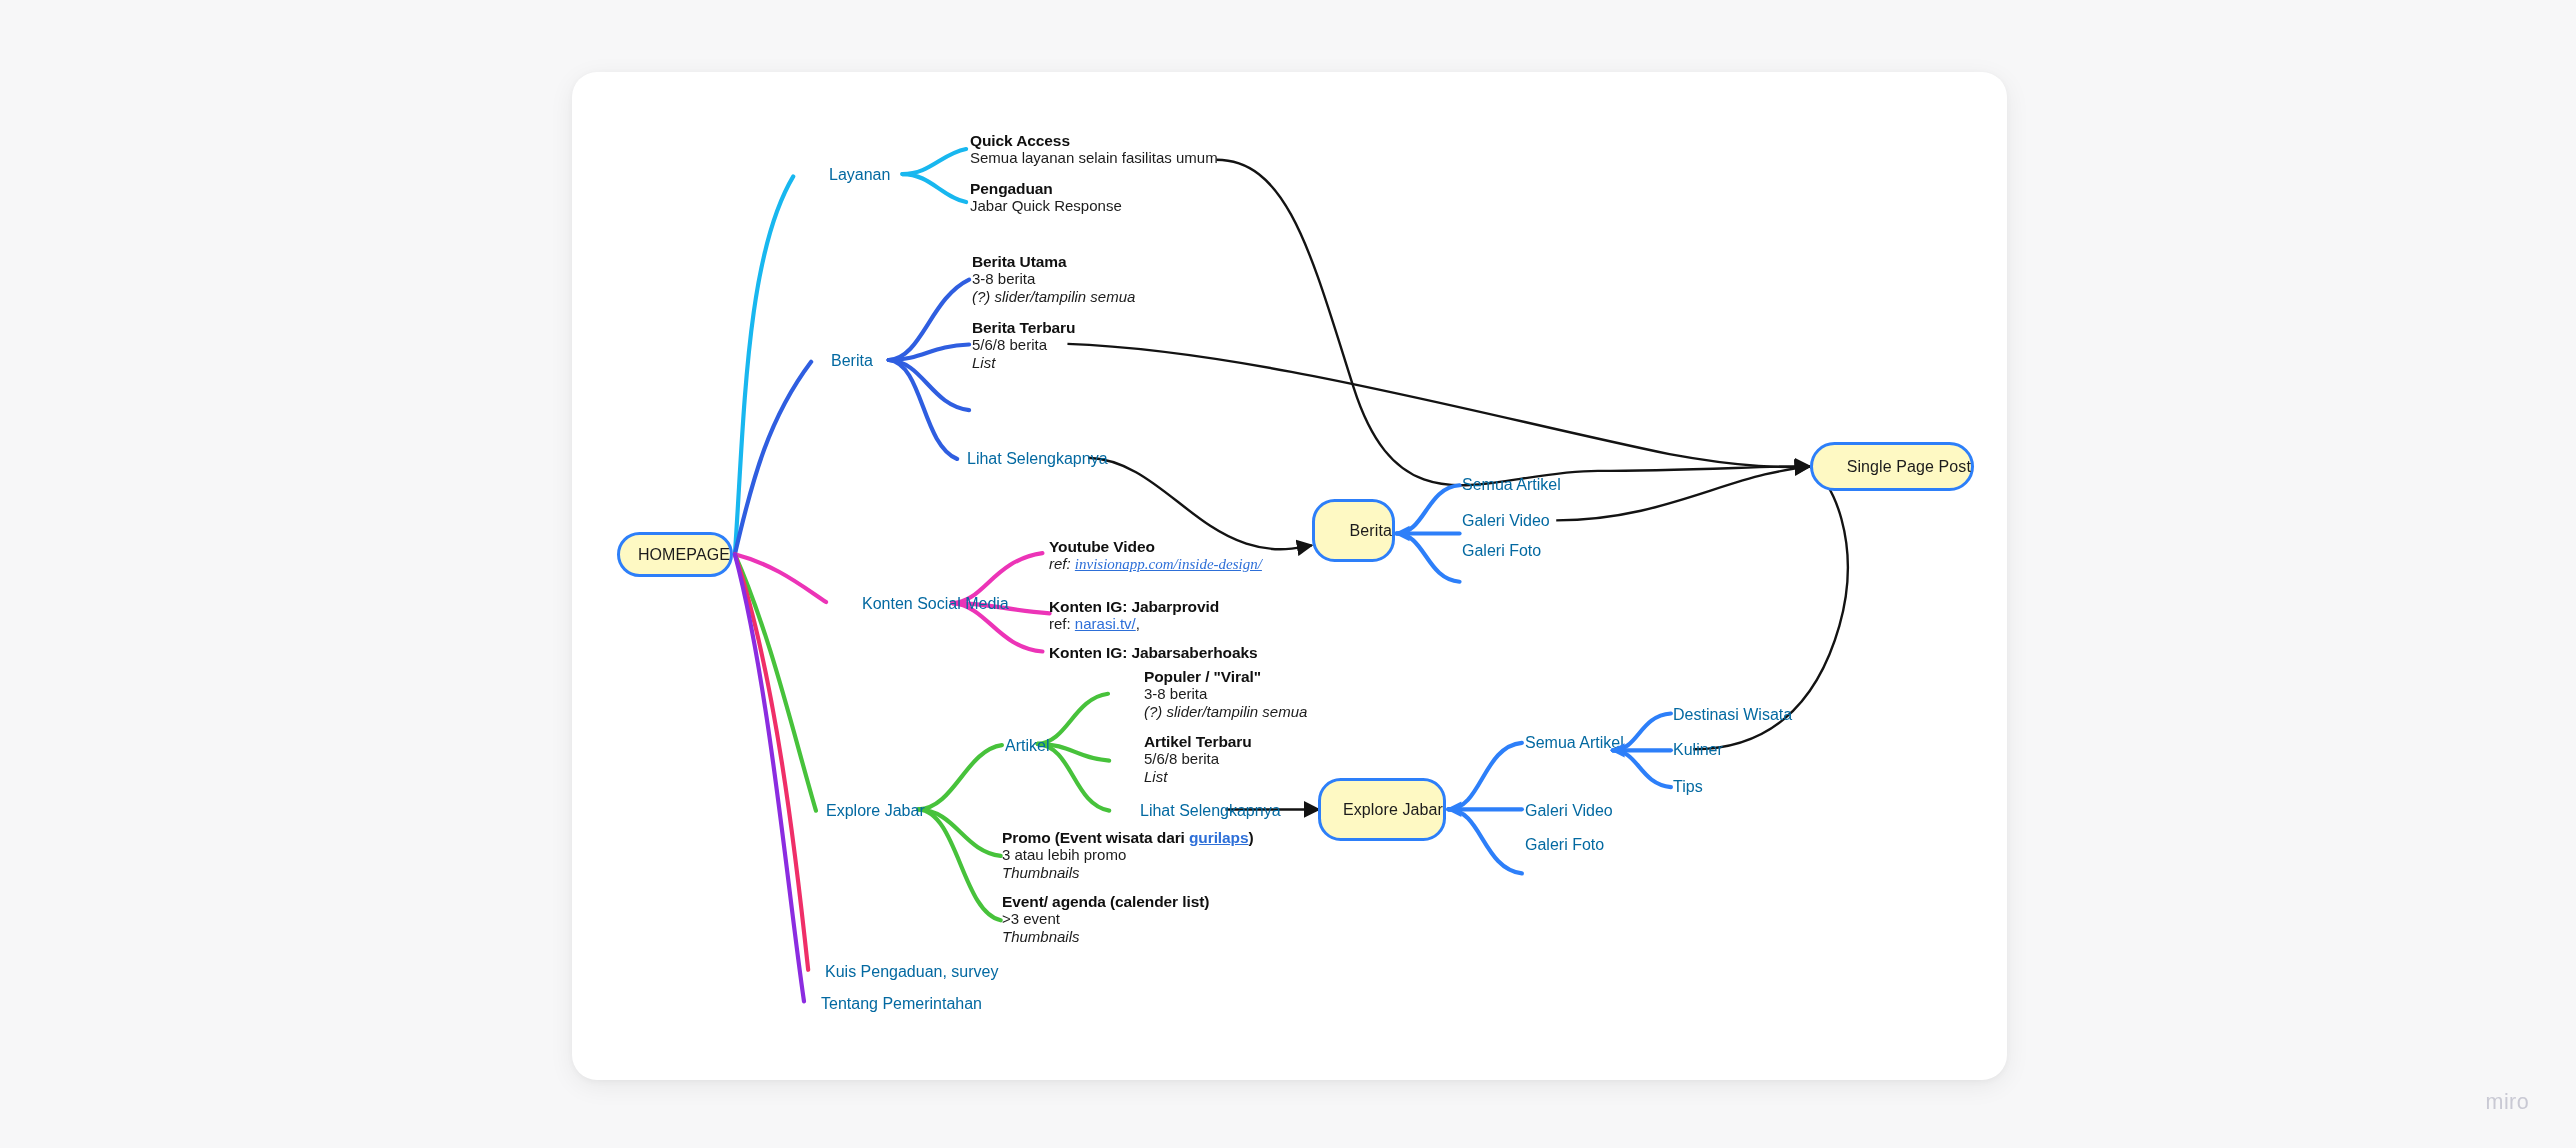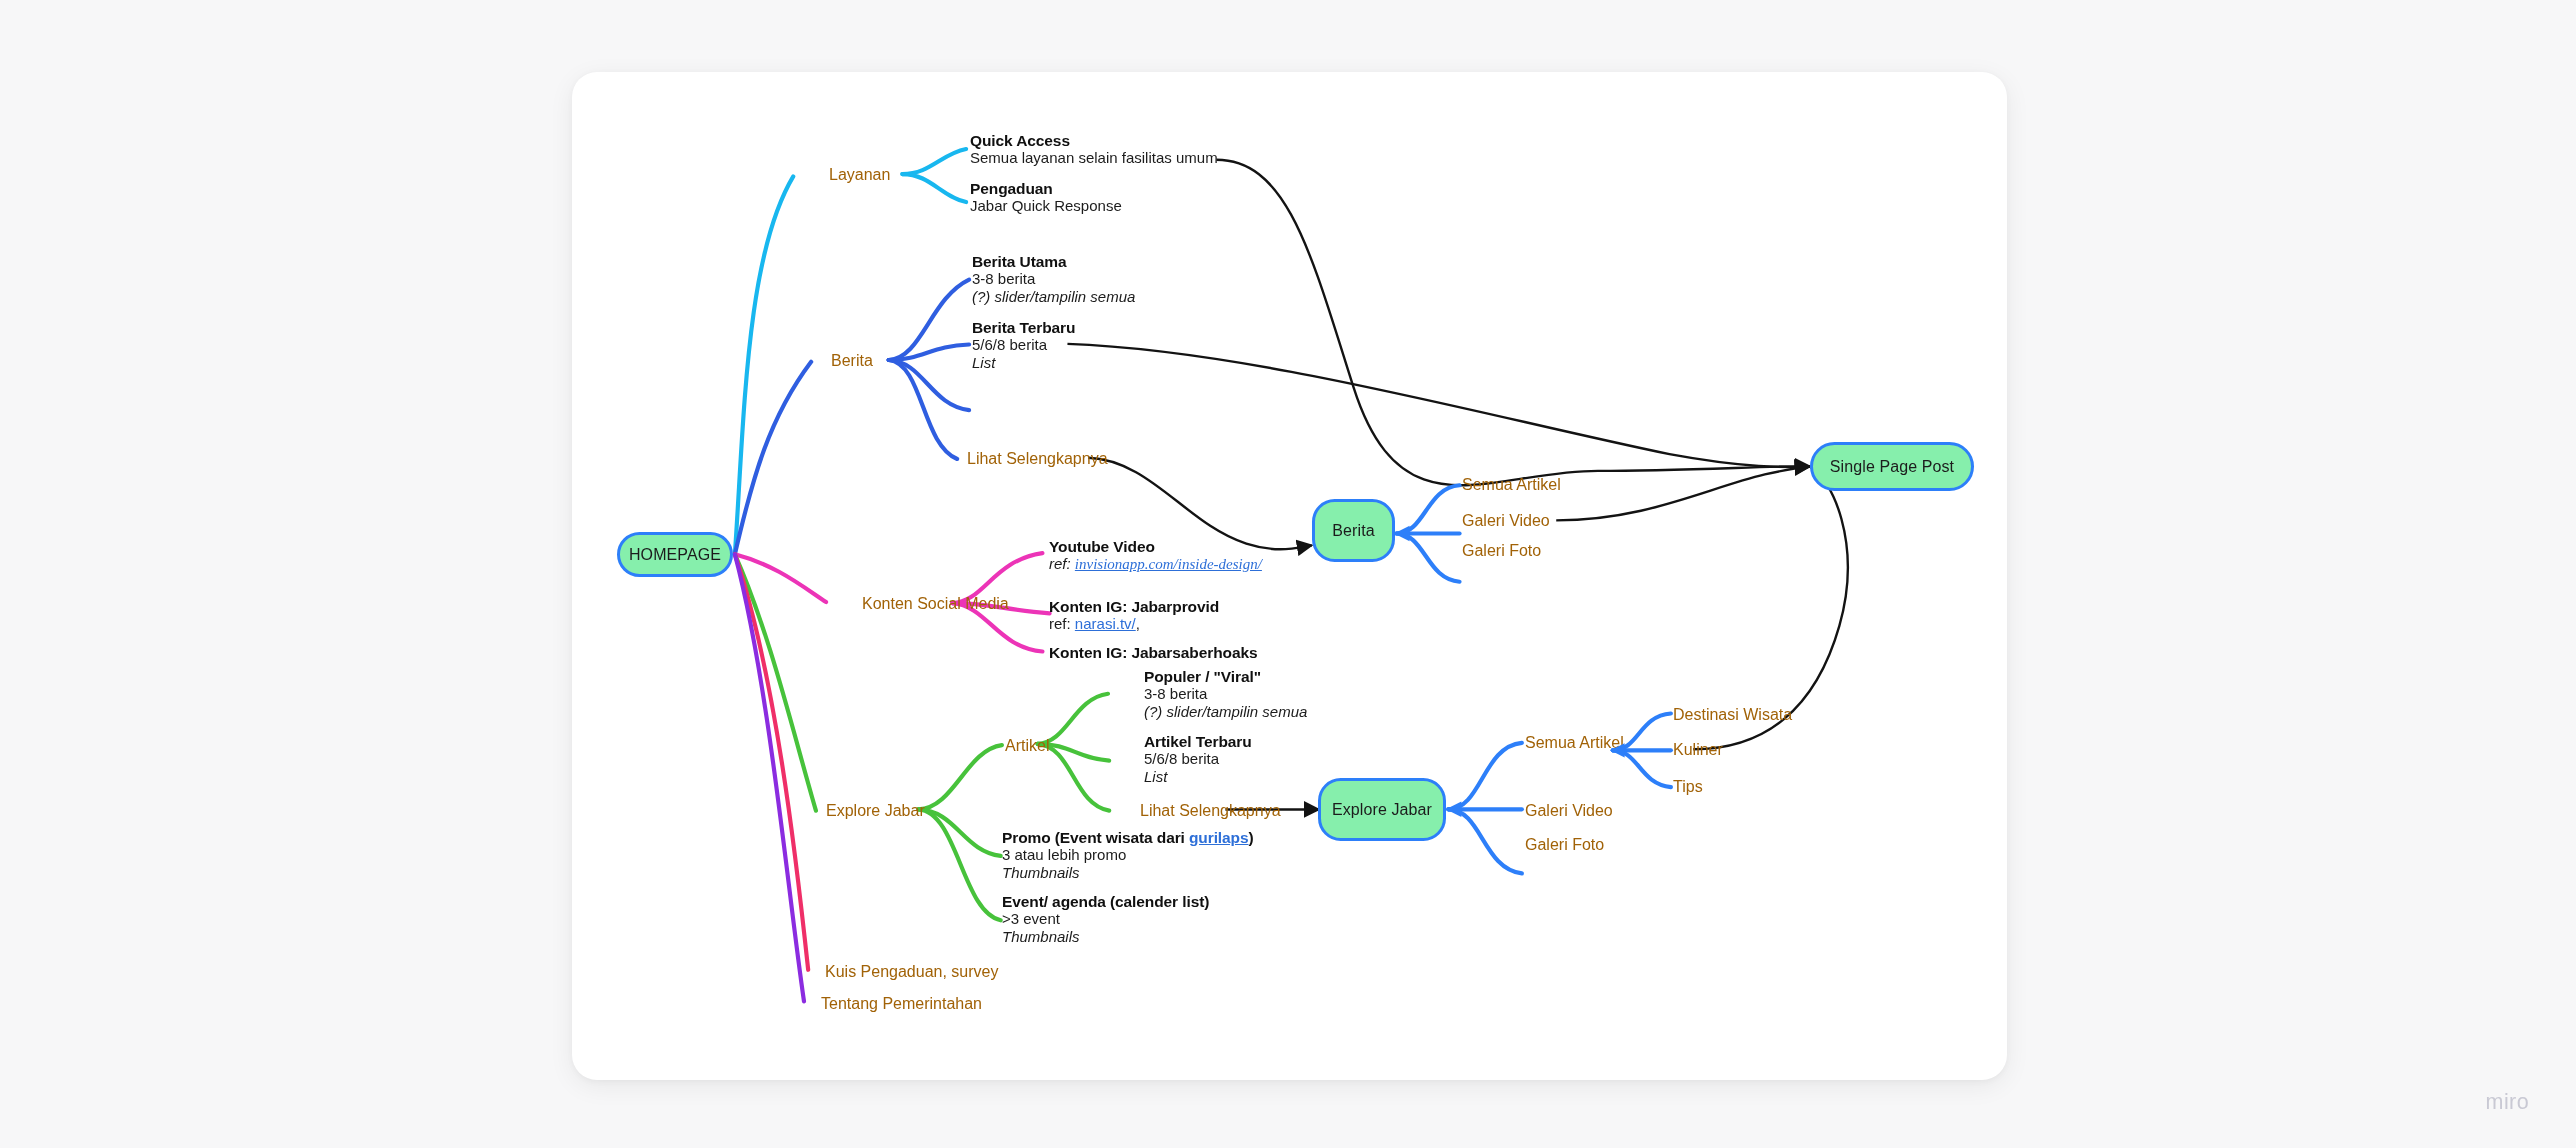--- a/index.html
+++ b/index.html
@@ -26,32 +26,32 @@
   #edges {
     position: absolute; left: 0; top: 0;
     width: 2576px; height: 1148px;
     pointer-events: none;
   }
   .node-pill {
     position: absolute;
     box-sizing: border-box;
     border: 3px solid #2d7ff9;
     border-radius: 596px;
-    background: #86efac;
+    background: #fef9c3;
     display: flex;
     align-items: center;
-    justify-content: center;
+    justify-content: flex-end;
     color: #1c1c1c;
     font-size: 16px;
     letter-spacing: 0.1px;
     white-space: nowrap;
   }
   .lbl {
     position: absolute;
-    color: #a16207;
+    color: #0369a1;
     font-size: 16px;
     line-height: 1.0;
     white-space: nowrap;
   }
   .topic {
     position: absolute;
     white-space: nowrap;
     line-height: 17.3px;
   }
   .topic .t-title {

